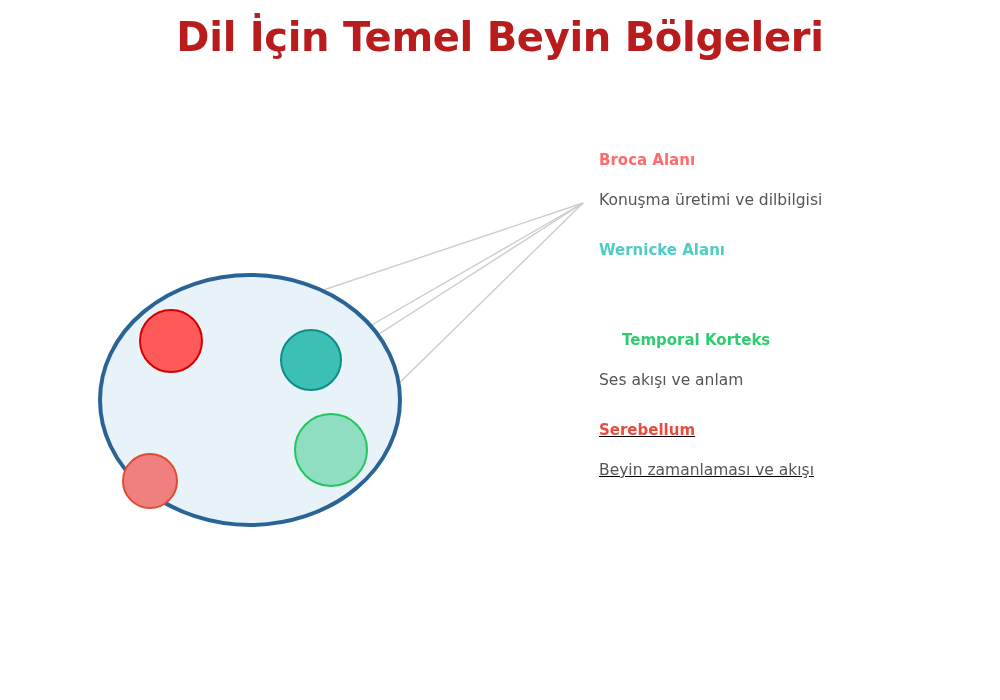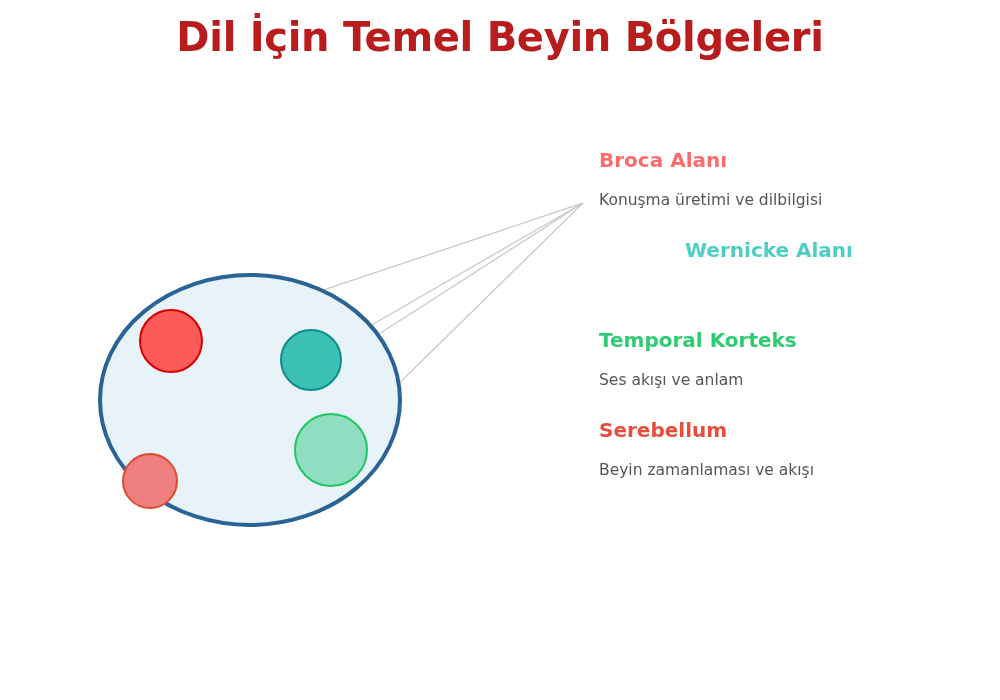--- a/index.html
+++ b/index.html
@@ -44,26 +44,26 @@
     width: 340px;
   }
 
   .legend-entry {
     position: absolute;
     left: 0;
     width: 340px;
   }
 
   .legend-entry.e0 { top: 0px; }
-  .legend-entry.e1 { top: 90px; text-align: center; }
+  .legend-entry.e1 { top: 90px; }
   .legend-entry.e2 { top: 180px; }
-  .legend-entry.e3 { top: 270px; }
+  .legend-entry.e3 { top: 270px; text-decoration: underline; }
 
   .legend-title {
-    font-size: 20px;
+    font-size: 15px;
     font-weight: bold;
     line-height: 24px;
     white-space: nowrap;
   }
 
   .legend-desc {
     font-size: 15.5px;
     font-weight: normal;
     line-height: 22px;
     color: #555555;
@@ -100,21 +100,21 @@
   <div class="legend-entry e0">
     <div class="legend-title" style="color: rgb(255, 107, 107);">Broca Alanı</div>
     <div class="legend-desc">Konuşma üretimi ve dilbilgisi</div>
   </div>
 
   <div class="legend-entry e1">
     <div class="legend-title" style="color: rgb(78, 205, 196);">Wernicke Alanı</div>
   </div>
 
   <div class="legend-entry e2">
-    <div class="legend-title" style="color: rgb(46, 204, 113);">Temporal Korteks</div>
+    <div class="legend-title" style="color: rgb(46, 204, 113); margin-left: 23px;">Temporal Korteks</div>
     <div class="legend-desc">Ses akışı ve anlam</div>
   </div>
 
   <div class="legend-entry e3">
     <div class="legend-title" style="color: rgb(231, 76, 60);">Serebellum</div>
     <div class="legend-desc">Beyin zamanlaması ve akışı</div>
   </div>
 
 </div>
 

